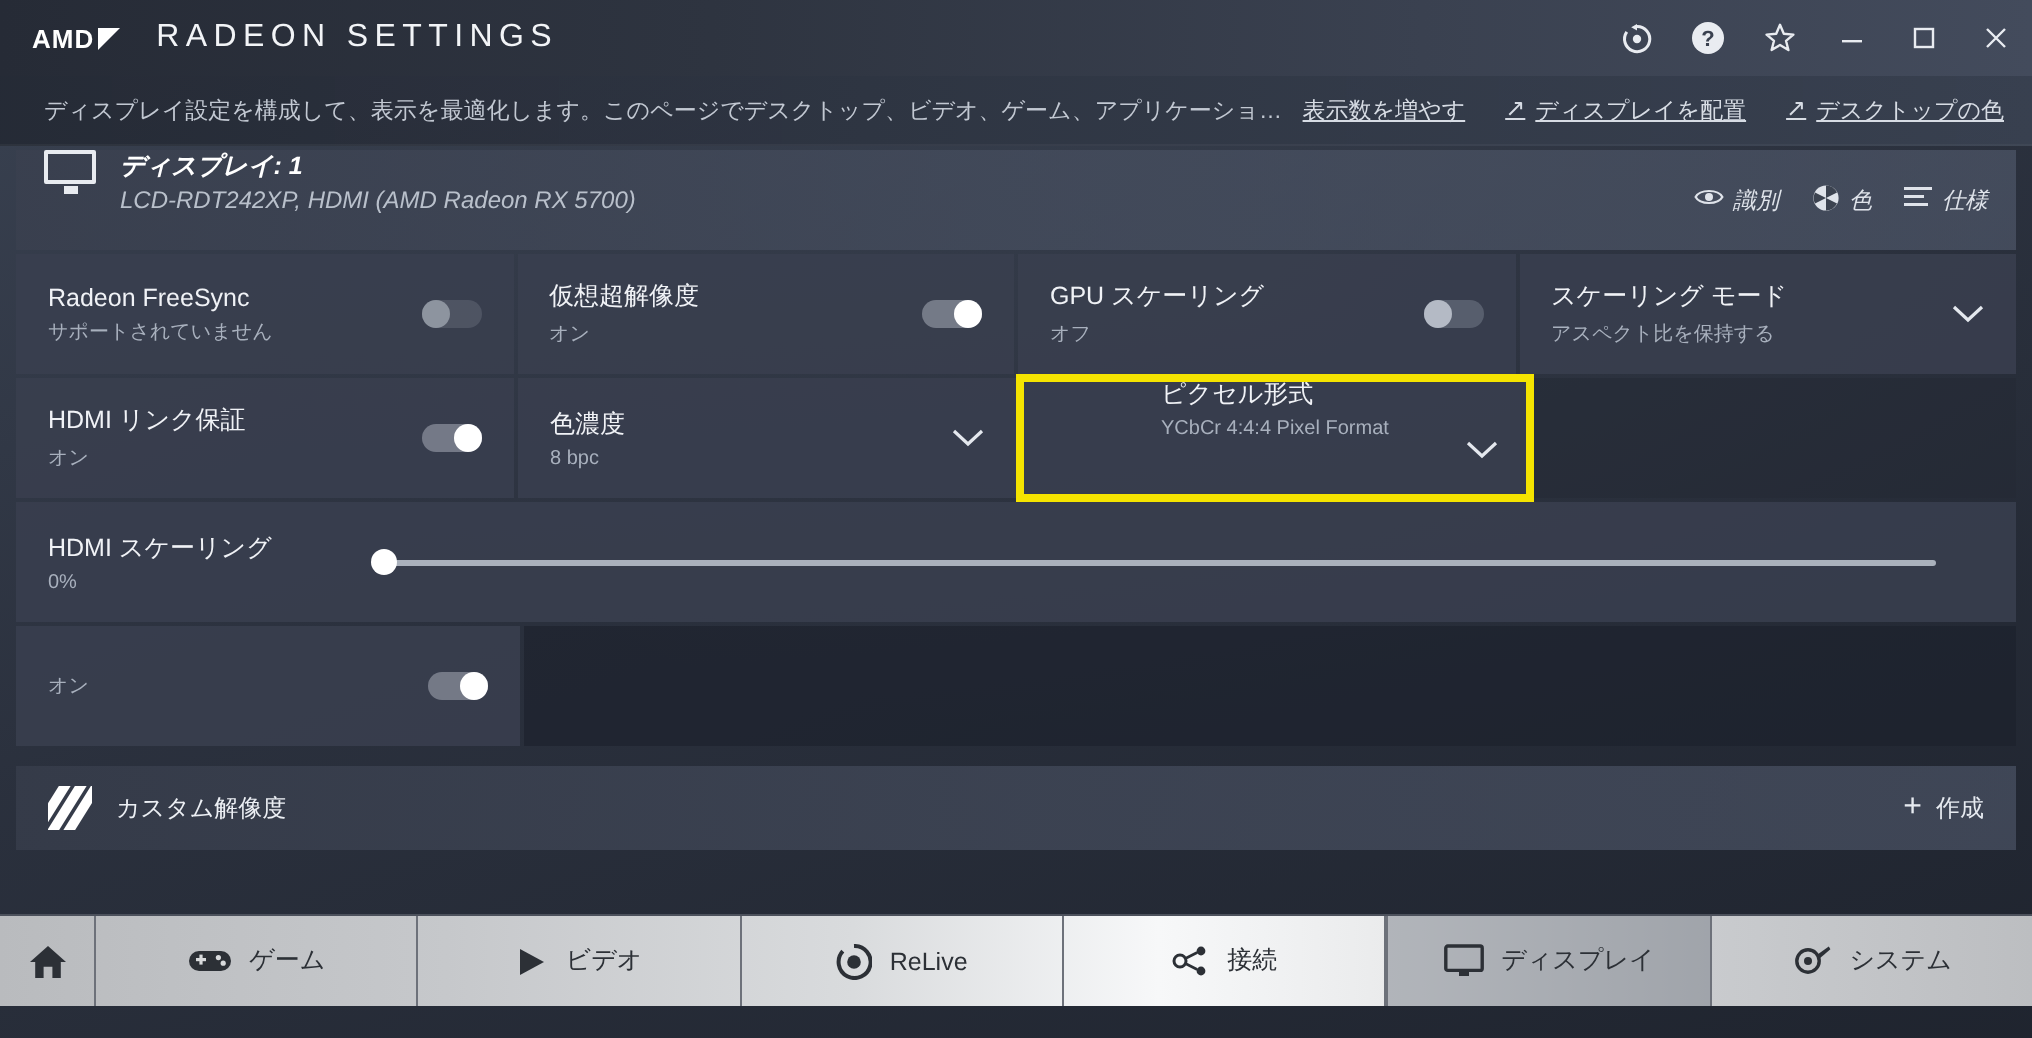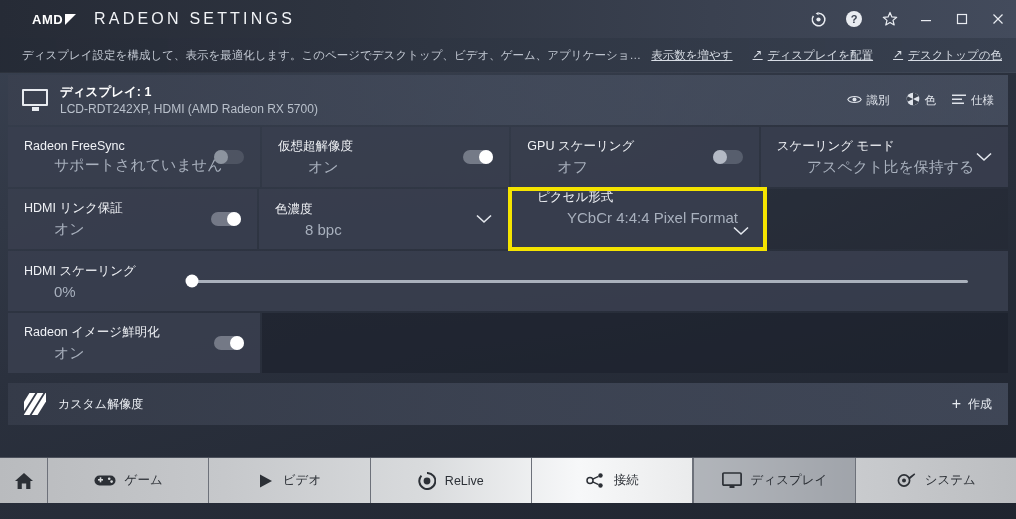--- a/index.html
+++ b/index.html
@@ -26,21 +26,21 @@
 
   
   .titlebar {
     position: relative;
     height: 38px;
     display: flex;
     align-items: center;
     background: linear-gradient(90deg, #262b36 0%, #2e3440 35%, #3a4150 70%, #434b5c 100%);
   }
   .amd-logo {
-    margin-left: 32px;
+    margin-left: 16px;
     display: flex;
     align-items: center;
     gap: 1px;
     justify-content: center;
   }
   .amd-text {
     font-size: 13px;
     font-weight: bold;
     letter-spacing: 0.5px;
     color: #ffffff;
@@ -112,23 +112,23 @@
     color: #d7dce4;
     transform: translateY(-1px);
   }
 
   
   .display-header {
     position: relative;
     height: 50px;
     margin: 2px 8px 0 8px;
     display: flex;
-    align-items: center;
     padding: 0 14px 0 14px;
     background: linear-gradient(90deg, rgba(58,64,79,0.82) 0%, rgba(70,78,95,0.72) 50%, rgba(84,93,112,0.6) 100%);
+    font-style: italic;
   }
   .monitor-icon {
     width: 26px; height: 22px;
     position: relative;
     margin-right: 12px;
     flex: none;
   }
   .monitor-icon .screen {
     width: 26px; height: 17px;
     border: 2px solid #e8ebf0;
@@ -195,24 +195,23 @@
     flex-direction: column;
     gap: 3px;
     min-width: 0;
   }
   .tile-title {
     font-size: 12.5px;
     color: #f0f2f6;
     white-space: nowrap;
   }
   .tile-value {
-    font-size: 15px;
+    font-size: 10px;
     color: #a8b0bd;
     white-space: nowrap;
-    margin-left: 30px;
   }
 
   
   .toggle {
     margin-left: auto;
     width: 30px; height: 14px;
     border-radius: 7px;
     position: relative;
     flex: none;
   }
@@ -550,21 +549,20 @@
         <div class="slider-wrap">
           <div class="slider-track"></div>
           <div class="slider-knob" id="hdmi-slider-knob" style="left: 0%;"></div>
         </div>
       </div>
     </div>
 
     <div class="tile-row">
       <div class="tile q">
         <div class="tile-labels">
-          <div class="tile-title">Radeon イメージ鮮明化</div>
           <div class="tile-value">オン</div>
         </div>
         <div class="toggle on">
             <div class="knob"></div>
           </div>
       </div>
       <div class="tile empty" style="flex:1;background:rgba(28,33,43,0.62)"></div>
     </div>
 
   </div>

